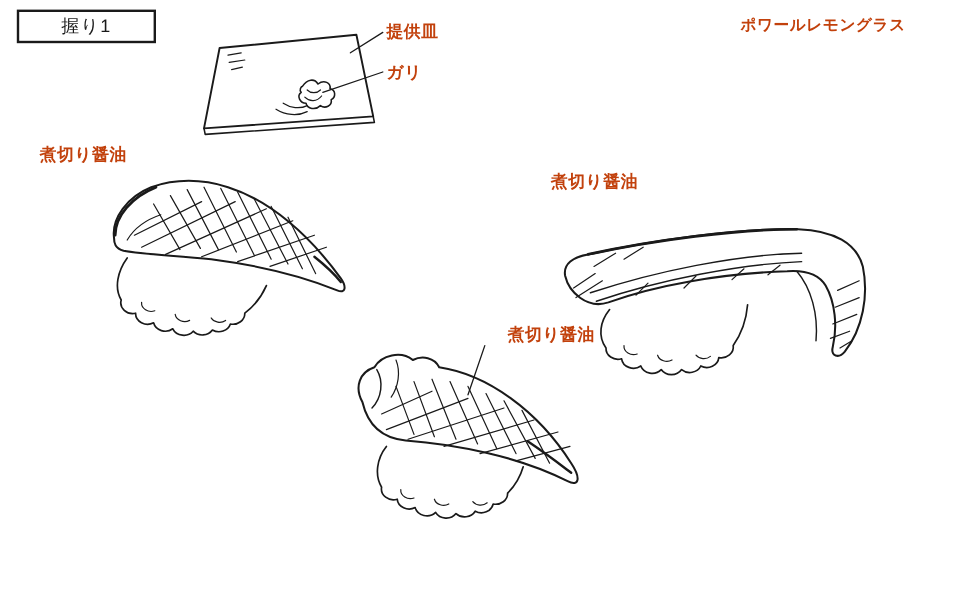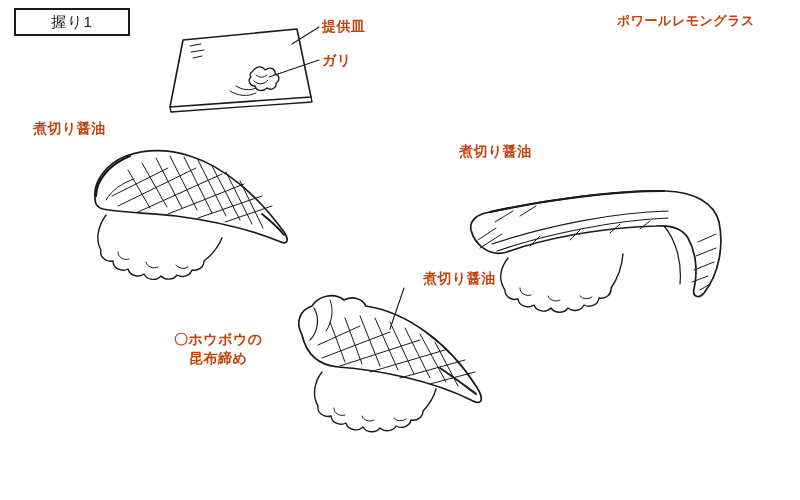--- a/index.html
+++ b/index.html
@@ -152,20 +152,16 @@
   <div class="label small" style="left:617px; top:12px;">ポワールレモングラス</div>
 
   <div class="label" style="left:322px; top:18px;">提供皿</div>
 
   <div class="label" style="left:322px; top:52px;">ガリ</div>
 
   <div class="label" style="left:33px; top:120px;">煮切り醤油</div>
 
   <div class="label" style="left:459px; top:143px;">煮切り醤油</div>
 
-  <div class="label two-line" style="left:174px; top:330px;">
-    <div>〇ホウボウの</div>
-    <div class="indent">昆布締め</div>
-  </div>
 
   <div class="label" style="left:386px; top:270px;margin-left:37px;">煮切り醤油</div>
 
 </div>
 
 </body></html>

